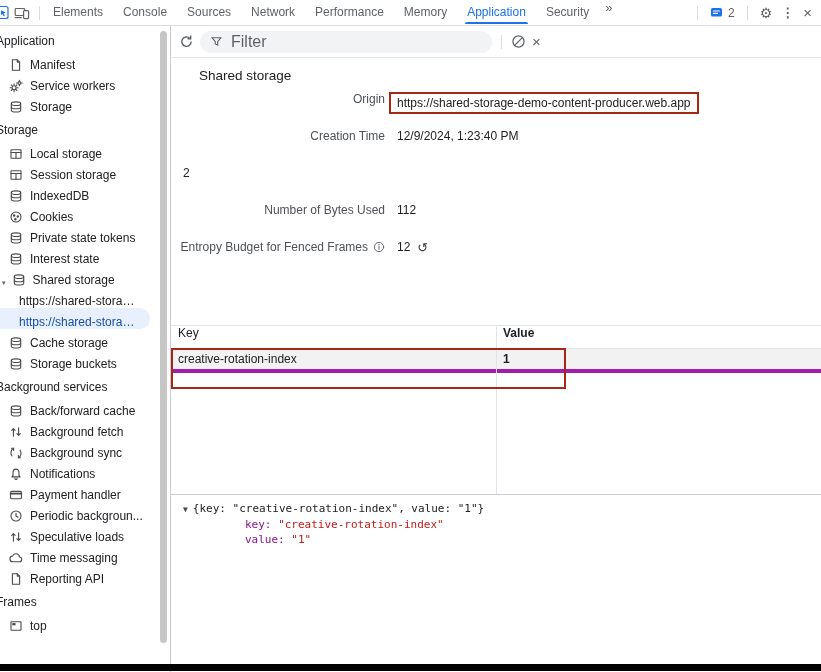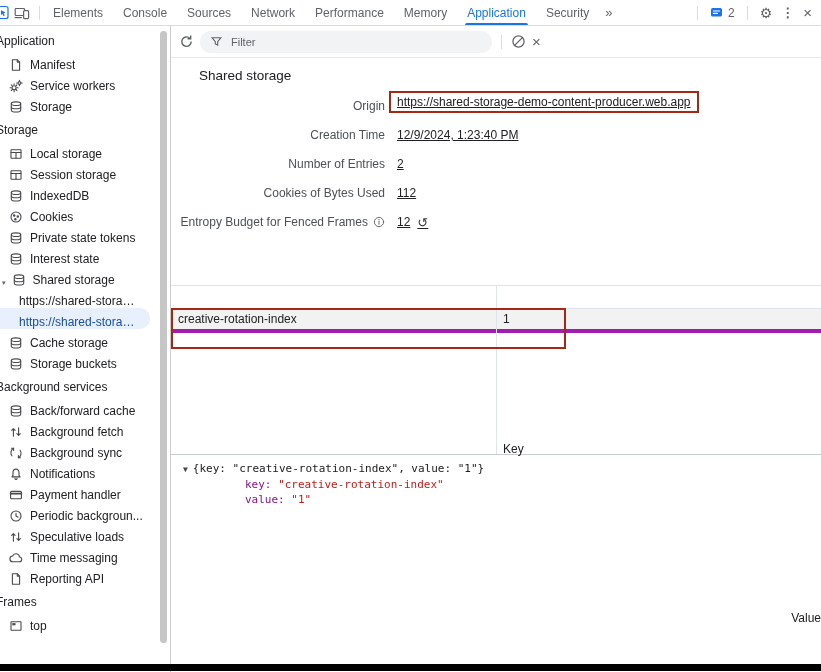--- a/index.html
+++ b/index.html
@@ -7,21 +7,21 @@
         font-family:"Liberation Sans",sans-serif;font-size:12px;color:#202124;}
 
   
   .tabbar{height:25px;display:flex;align-items:center;border-bottom:1px solid #dadce0;
           padding-left:2px;background:#fff;}
   .tabbar svg{display:block;}
   .tb-icon{display:flex;align-items:center;justify-content:center;color:#5f6368;}
   .inspect{color:#1a73e8;margin-left:-7px;margin-right:4px;}
   .device{margin-right:6px;}
   .vsep{width:1px;height:14px;background:#dadce0;margin:0 3px;flex:0 0 auto;}
-  .tab-strip{display:flex;align-items:center;height:100%;}
+  .tab-strip{display:flex;align-items:flex-start;height:100%;}
   .tab{padding:0 10px;height:24px;line-height:24px;color:#5f6368;position:relative;
        white-space:nowrap;cursor:default;}
   .tab.selected{color:#1a73e8;}
   .tab.selected::after{content:"";position:absolute;left:8px;right:8px;bottom:0;height:2px;
        background:#1a73e8;border-radius:2px 2px 0 0;}
   .more-tabs{color:#5f6368;padding:0 6px;font-size:13px;}
   .tabbar-right{margin-left:auto;display:flex;align-items:center;gap:9px;padding-right:9px;}
   .badge-count{color:#5f6368;margin-left:-4px;}
   .gear{font-size:14px;color:#5f6368;line-height:1;}
   .kebab{font-size:13px;color:#5f6368;font-weight:bold;line-height:1;}
@@ -47,46 +47,46 @@
              border-radius:4px;}
 
   
   .panel{flex:1;display:flex;flex-direction:column;min-width:0;position:relative;background:#fff;}
   .toolbar{height:31px;flex:0 0 31px;display:flex;align-items:center;gap:6px;padding:0 8px;
            border-bottom:1px solid #e4e8ef;}
   .toolbar .tb-icon{color:#5f6368;}
   .filter-pill{display:flex;align-items:center;gap:6px;background:#f1f3f4;border-radius:12px;
            height:22px;width:292px;padding:0 10px;box-sizing:border-box;color:#5f6368;}
   .filter-pill input{border:none;background:transparent;outline:none;width:100%;
-           font-family:"Liberation Sans",sans-serif;font-size:11px;color:#15803d;}
+           font-family:"Liberation Sans",sans-serif;font-size:16px;color:#15803d;}
   .filter-pill input::placeholder{color:#5f6368;}
 
   .content{flex:1;position:relative;overflow:hidden;display:flex;flex-direction:column;}
   .panel-title{font-size:13.5px;font-weight:500;margin:10px 0 0 28px;height:16px;}
 
   .meta{margin-top:8px;}
-  .meta-row{display:flex;align-items:flex-end;height:21px;margin-bottom:8px;}
+  .meta-row{display:flex;align-items:flex-start;height:21px;margin-bottom:16px;}
   .meta-label{width:214px;flex:0 0 214px;display:flex;justify-content:flex-end;align-items:center;
            gap:5px;text-align:right;color:#4d5156;white-space:nowrap;}
   .meta-label .tb-icon{color:#5f6368;}
-  .meta-value{margin-left:12px;display:flex;align-items:center;gap:7px;color:#202124;white-space:nowrap;text-decoration:underline;}
+  .meta-value{margin-left:12px;display:flex;align-items:center;gap:7px;color:#202124;white-space:nowrap;}
   .meta-value.annotated{margin-left:4px;}
   .red-box{border:2px solid #a52714;padding:2px 6px;}
   .reset{font-size:13px;color:#3c4043;line-height:1;}
 
   
   .datagrid{position:relative;margin-top:48px;height:170px;box-sizing:border-box;
            border-top:1px solid #dfe3ea;border-bottom:1px solid #c9cdd2;}
   .datagrid::after{content:"";position:absolute;left:325px;top:0;bottom:0;width:1px;background:#dfe3ea;}
-  .dg-header{height:22px;display:flex;align-items:flex-end;border-bottom:1px solid #dfe3ea;background:#fff;flex-direction:column;}
+  .dg-header{height:22px;display:flex;align-items:flex-start;border-bottom:1px solid #dfe3ea;background:#fff;}
   .dg-row{height:20px;display:flex;align-items:stretch;border-bottom:4px solid #a21caf;}
   .dg-row.odd{background:#f2f2f2;}
   .dg-cell{display:flex;align-items:center;padding-left:7px;box-sizing:border-box;white-space:nowrap;}
   .dg-cell.key{width:325px;flex:0 0 325px;}
-  .dg-cell.val{flex:1;}
+  .dg-cell.val{flex:1;font-weight:bold;}
   .dg-annotation{position:absolute;left:0;top:22px;width:395px;height:41px;box-sizing:border-box;
            border:2px solid #a52714;pointer-events:none;z-index:2;}
 
   
   .preview{flex:1;padding:6px 0 0 12px;font-family:"DejaVu Sans Mono",monospace;
            font-size:11px;line-height:15px;color:#202124;}
   .pv-line1{display:flex;align-items:baseline;gap:5px;white-space:nowrap;}
   .tri{font-size:8px;color:#474747;}
   .prop{padding-left:30px;white-space:nowrap;}
   .prop-name{color:#881391;margin-left:32px;}
@@ -411,30 +411,27 @@
             </div>
             <div class="meta-row">
               <div class="meta-label">
                 <span>Creation Time</span>
               </div>
               <div class="meta-value">
                 <span>12/9/2024, 1:23:40 PM</span>
               </div>
             </div>
             <div class="meta-row">
-              <div class="meta-label">
-                <span>Number of Entries</span>
-              </div>
               <div class="meta-value">
                 <span>2</span>
               </div>
             </div>
             <div class="meta-row">
               <div class="meta-label">
-                <span>Cookies of Bytes Used</span>
+                <span>Number of Bytes Used</span>
               </div>
               <div class="meta-value">
                 <span>112</span>
               </div>
             </div>
             <div class="meta-row">
               <div class="meta-label">
                 <span>Entropy Budget for Fenced Frames</span>
                 <span class="icon tb-icon">
                   <svg width="12" height="12" viewBox="0 0 14 14" fill="none" stroke="currentColor" stroke-width="1.1" stroke-linecap="round" stroke-linejoin="round">

